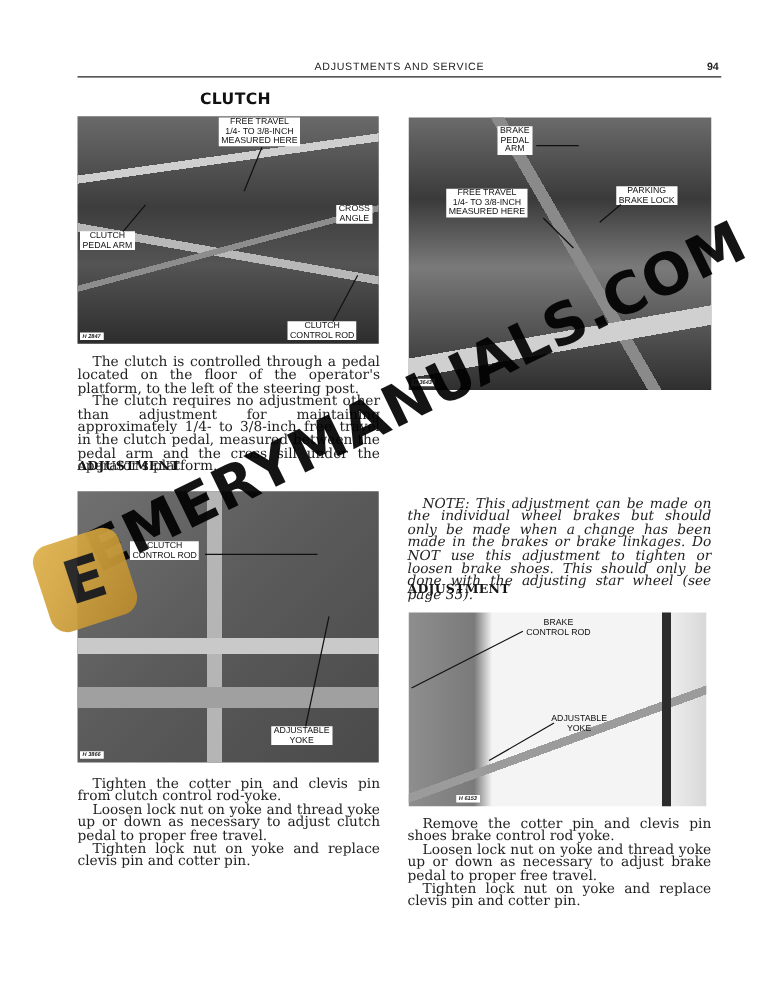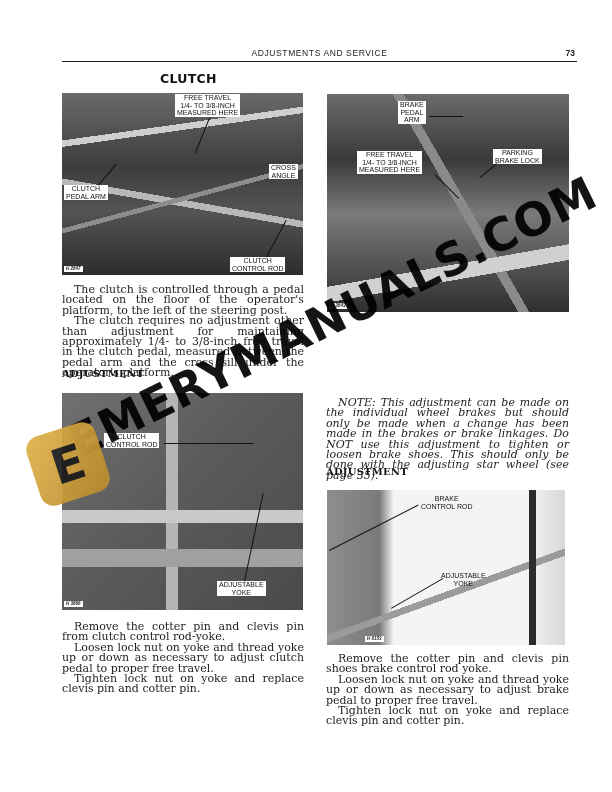--- a/index.html
+++ b/index.html
@@ -44,21 +44,21 @@
 
   .wm-text { position: absolute; left: 60px; top: 420px; font-family: "DejaVu Sans", sans-serif; font-weight: bold; font-size: 46px; letter-spacing: 1px; color: rgba(0,0,0,0.92); transform: rotate(-26deg); transform-origin: 0 0; white-space: nowrap; pointer-events: none; }
   .wm-logo { position: absolute; left: 32px; top: 428px; width: 72px; height: 72px; border-radius: 14px; background: linear-gradient(135deg, #e0b24a, #b98a2c); opacity: 0.93; transform: rotate(-18deg); pointer-events: none; }
   .wm-logo span { position: absolute; left: 0; right: 0; top: 8px; text-align: center; font-family: "DejaVu Sans", sans-serif; font-weight: bold; font-size: 48px; color: #1b1b1b; }
 </style>
 </head>
 <body>
 
 <div class="running-header">
   <span class="title">ADJUSTMENTS AND SERVICE</span>
-  <span class="pageno">73</span>
+  <span class="pageno">94</span>
 </div>
 
 <div class="section-title" style="left:160px; top:71px;">CLUTCH</div>
 
 <div class="photo ph1" style="left:62px; top:93px; width:241px; height:182px;">
   <div class="callout" style="left:113px; top:1px;">
     <div>FREE TRAVEL</div>
     <div>1/4- TO 3/8-INCH</div>
     <div>MEASURED HERE</div>
   </div>
@@ -95,21 +95,21 @@
   <div class="leader" style="left:102px; top:50px; width:90px;"></div>
   <div class="callout" style="left:155px; top:188px;">
     <div>ADJUSTABLE</div>
     <div>YOKE</div>
   </div>
   <div class="leader" style="left:182px; top:188px; width:90px; transform:rotate(-78deg);"></div>
   <div class="fig-id">H 3866</div>
 </div>
 
 <div class="body-text" style="left:62px; top:622px; width:242px;">
-  <p>Remove the cotter pin and clevis pin from clutch control rod-yoke.</p>
+  <p>Tighten the cotter pin and clevis pin from clutch control rod-yoke.</p>
   <p>Loosen lock nut on yoke and thread yoke up or down as necessary to adjust clutch pedal to proper free travel.</p>
   <p>Tighten lock nut on yoke and replace clevis pin and cotter pin.</p>
 </div>
 
 <div class="section-title" style="left:423px; top:72px;margin-top:25px;">BRAKES</div>
 
 <div class="photo ph3" style="left:327px; top:94px; width:242px; height:218px;">
   <div class="callout" style="left:71px; top:7px;">
     <div>BRAKE</div>
     <div>PEDAL</div>

